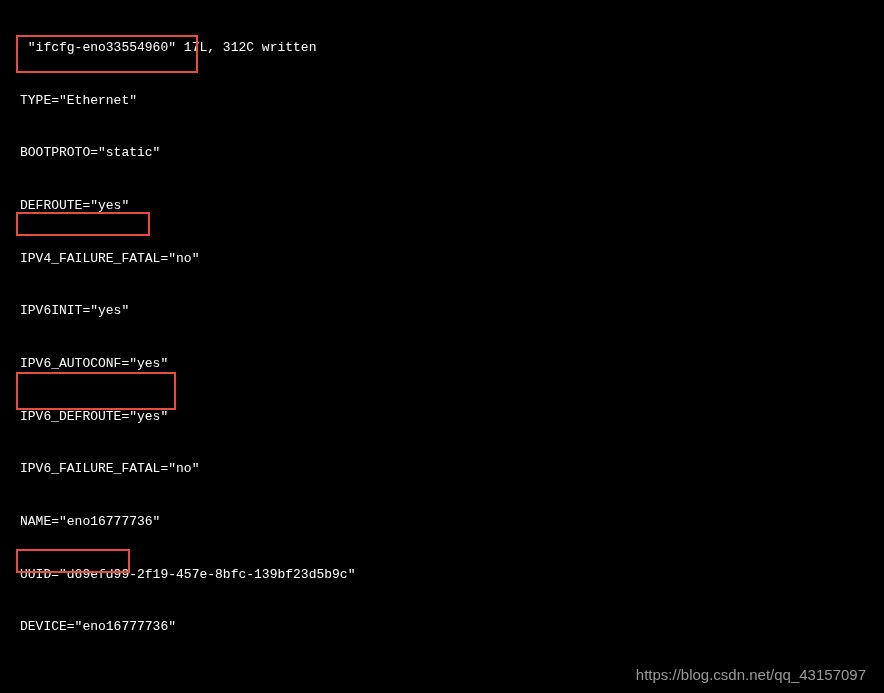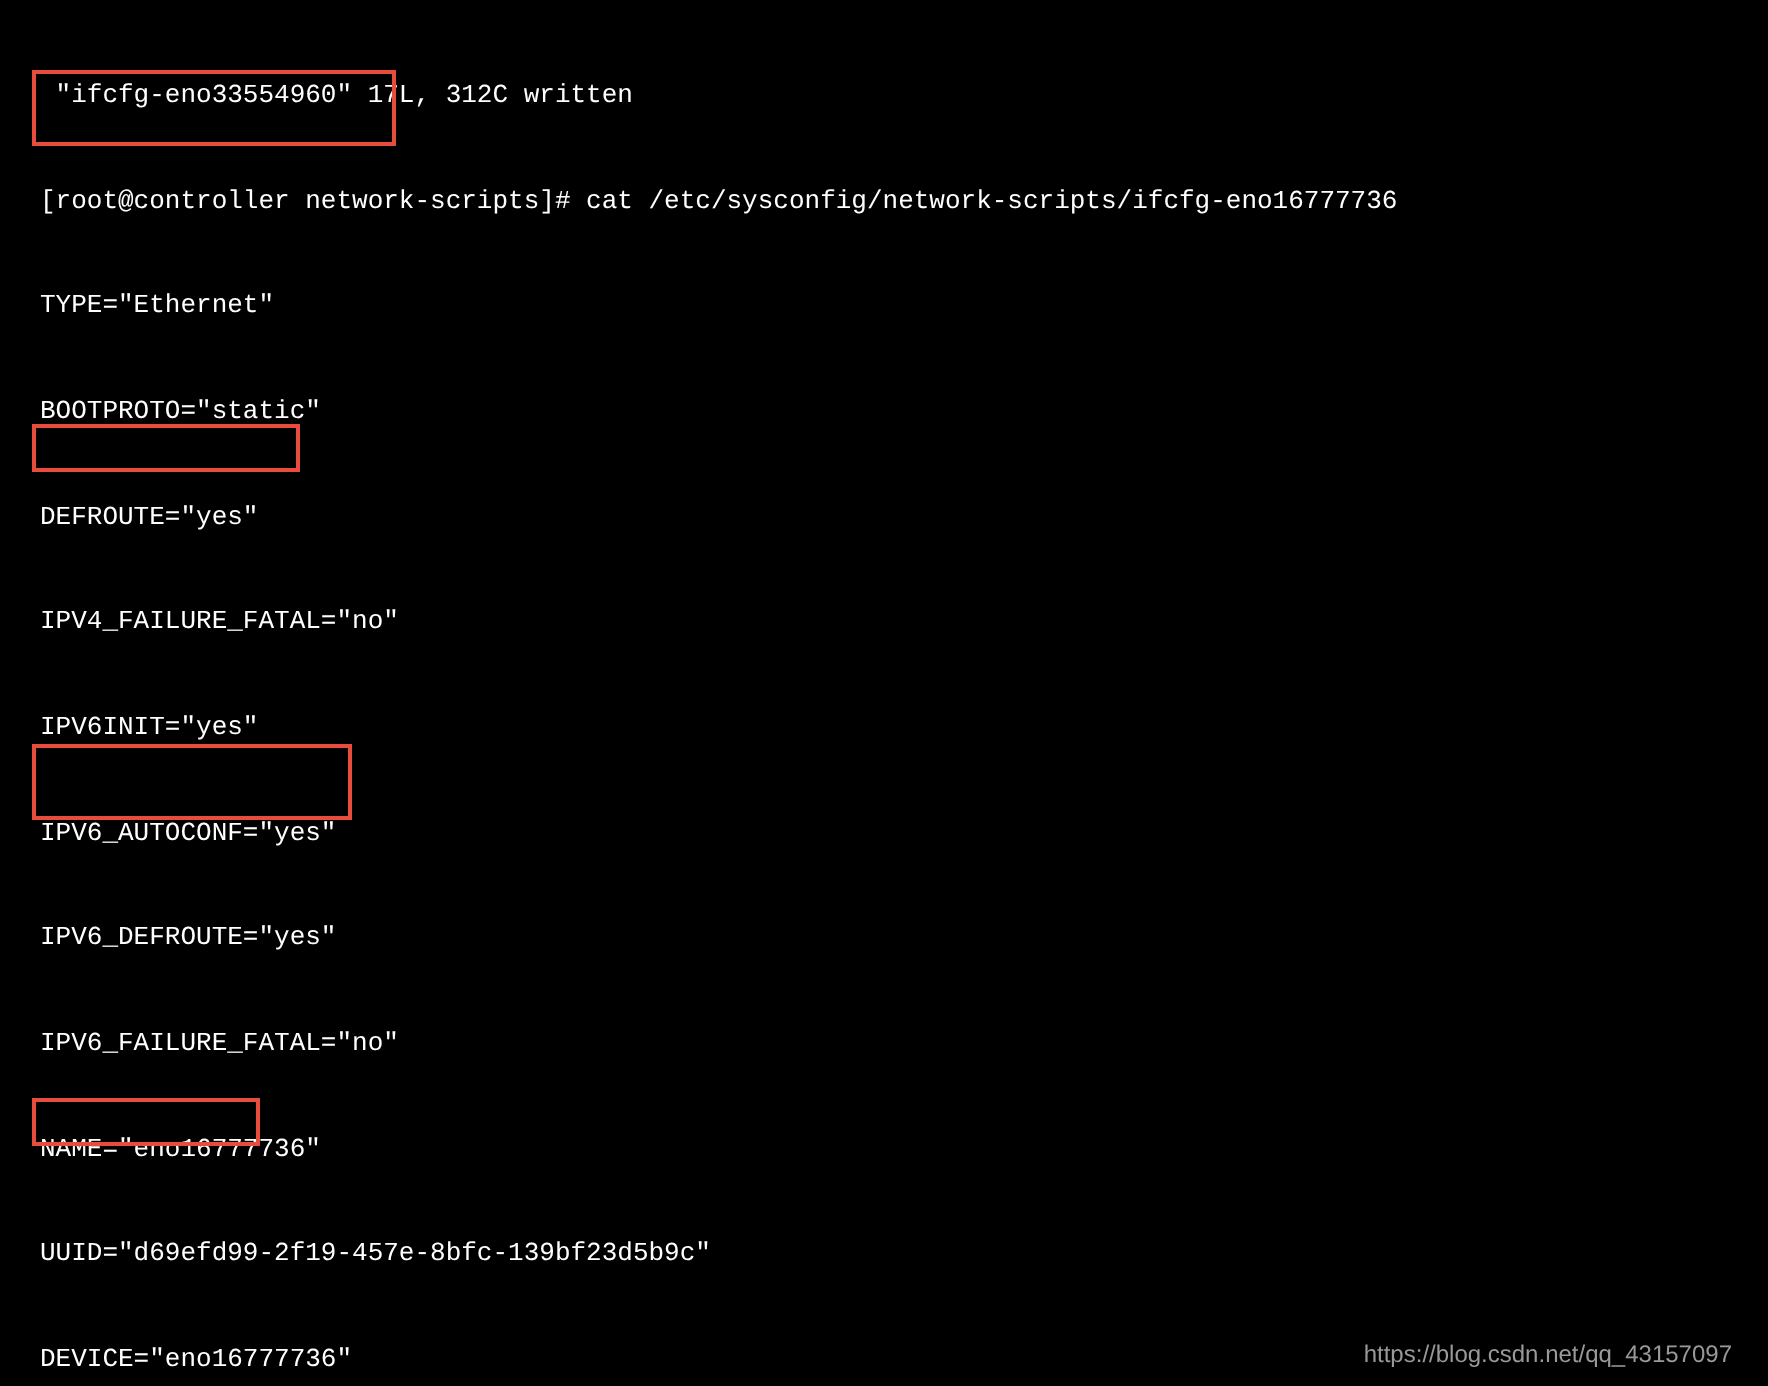--- a/index.html
+++ b/index.html
@@ -54,29 +54,28 @@
       left: 16px;
       width: 114px;
       height: 24px;
     }
     .watermark {
       position: absolute;
       bottom: 8px;
       right: 18px;
       color: #999;
       font-family: Arial, sans-serif;
-      font-size: 12px;
+      font-size: 15px;
     }
   </style>
 </head>
 <body>
 
 <div class="terminal">
   <span class="line"> "ifcfg-eno33554960" 17L, 312C written</span>
-  <span class="line">[root@controller network-scripts]# cat /etc/sysconfig/network-scripts/ifcfg-eno16777736</span>
   <span class="line">TYPE="Ethernet"</span>
   <span class="line">BOOTPROTO="static"</span>
   <span class="line">DEFROUTE="yes"</span>
   <span class="line">IPV4_FAILURE_FATAL="no"</span>
   <span class="line">IPV6INIT="yes"</span>
   <span class="line">IPV6_AUTOCONF="yes"</span>
   <span class="line">IPV6_DEFROUTE="yes"</span>
   <span class="line">IPV6_FAILURE_FATAL="no"</span>
   <span class="line">NAME="eno16777736"</span>
   <span class="line">UUID="d69efd99-2f19-457e-8bfc-139bf23d5b9c"</span>

